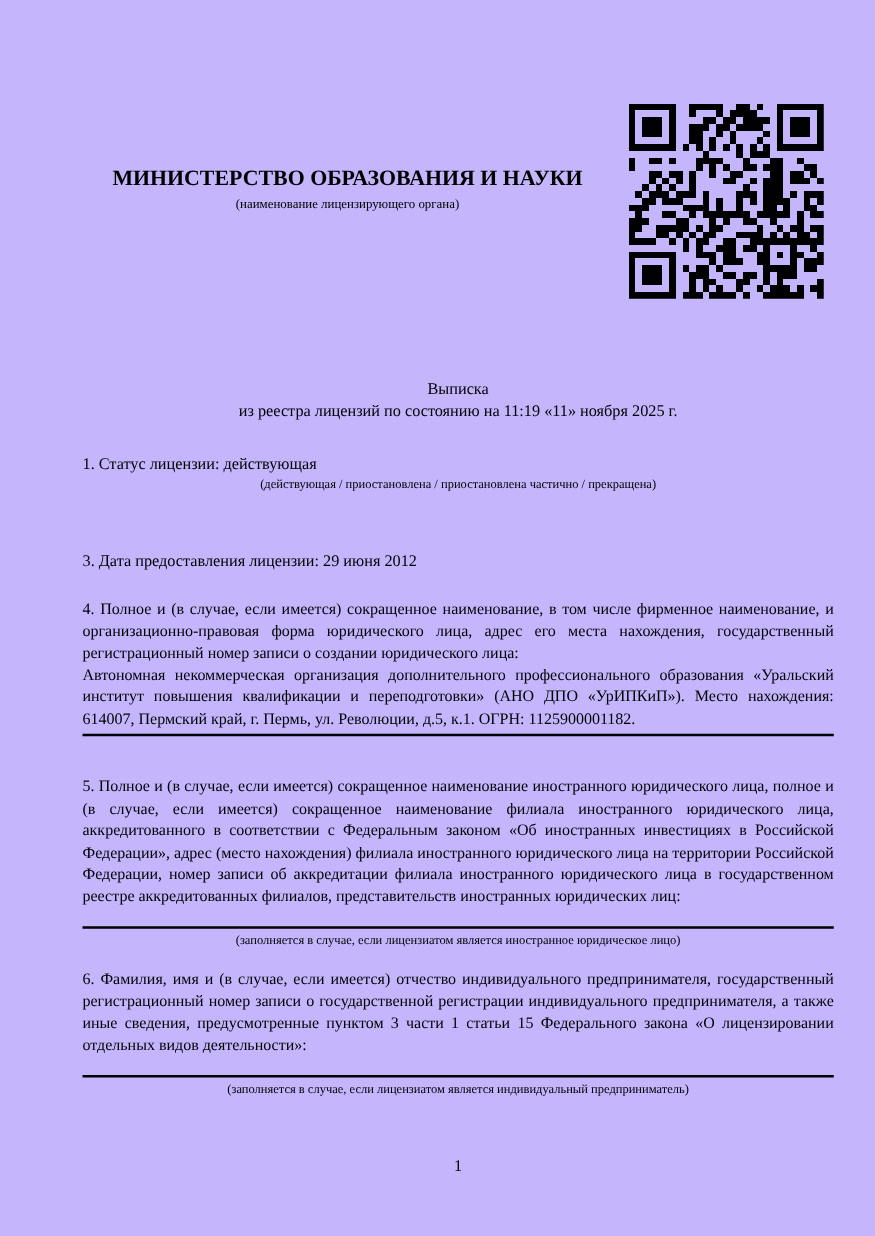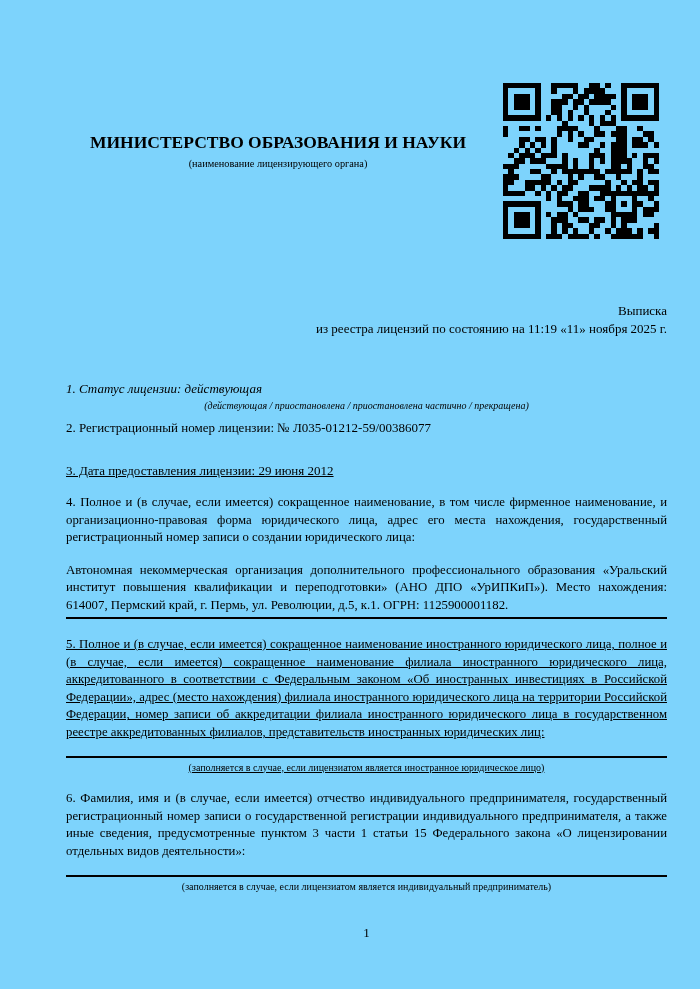--- a/index.html
+++ b/index.html
@@ -1,58 +1,58 @@
 <!DOCTYPE html>
 <html><head>
 <meta charset="utf-8">
 <style>
   html,body{margin:0;padding:0;background:#fff;}
   .page{
     position:relative;
     width:700px;height:989px;
-    background:#7dd3fc;
+    background:#c4b5fd;
     font-family:"Liberation Serif","DejaVu Serif",serif;
     color:#000;
     overflow:hidden;
   }
   
   .header-text{
     position:absolute;left:66px;top:129px;width:424px;
     text-align:center;
   }
   .ministry-name{font-weight:bold;font-size:17.5px;line-height:26px;}
   .header-caption{font-size:10.3px;line-height:13px;margin-top:2px;}
   .qr{
     position:absolute;left:503px;top:83px;width:156px;height:156px;
   }
   .qr svg{width:100%;height:100%;display:block;}
   
   .doc-title{
     position:absolute;left:66px;top:302px;width:601px;
-    text-align:right;font-size:13px;line-height:18px;
+    text-align:center;font-size:13px;line-height:18px;
   }
   
   .item{position:absolute;left:66px;width:601px;}
   .item-line{font-size:13px;line-height:17px;}
-  .para{font-size:12.8px;line-height:17.6px;text-align:justify;margin-top:15px;}
+  .para{font-size:12.8px;line-height:17.6px;text-align:justify;}
   .form-caption{
     font-size:10px;line-height:13px;text-align:center;
   }
   .fill-line{
     height:0;border-top:2px solid #000;margin-top:2px;
   }
   .blank-answer{height:12px;}
   .blank-answer.s6{height:13px;}
   .cap-under{margin-top:3px;}
-  .i1{top:380px;font-style:italic;}
+  .i1{top:362px;}
   .i1 .form-caption{margin-top:2px;}
   .i2{top:419px;}
-  .i3{top:462px;text-decoration:underline;}
+  .i3{top:440px;}
   .i4{top:479px;}
-  .i5{top:621px;text-decoration:underline;}
+  .i5{top:621px;}
   .i6{top:775px;}
   .i7{top:893px;}
   .footer{
     position:absolute;left:66px;top:925px;width:601px;
     text-align:center;font-size:13px;
   }
 </style>
 </head>
 <body>
 
@@ -500,23 +500,20 @@
   <div class="doc-title">
     <div>Выписка</div>
     <div>из реестра лицензий по состоянию на 11:19 «11» ноября 2025 г.</div>
   </div>
 
   <div class="item i1">
     <div class="item-line">1. Статус лицензии: действующая</div>
     <div class="form-caption">(действующая / приостановлена / приостановлена частично / прекращена)</div>
   </div>
 
-  <div class="item i2">
-    <div class="item-line">2. Регистрационный номер лицензии: № Л035-01212-59/00386077</div>
-  </div>
 
   <div class="item i3">
     <div class="item-line">3. Дата предоставления лицензии: 29 июня 2012</div>
   </div>
 
   <div class="item i4">
     <div class="para">4. Полное и (в случае, если имеется) сокращенное наименование, в том числе фирменное наименование, и организационно-правовая форма юридического лица, адрес его места нахождения, государственный регистрационный номер записи о создании юридического лица:</div>
     <div class="para">Автономная некоммерческая организация дополнительного профессионального образования «Уральский институт повышения квалификации и переподготовки» (АНО ДПО «УрИПКиП»). Место нахождения: 614007, Пермский край, г. Пермь, ул. Революции, д.5, к.1. ОГРН: 1125900001182.</div>
     <div class="fill-line"></div>
   </div>

